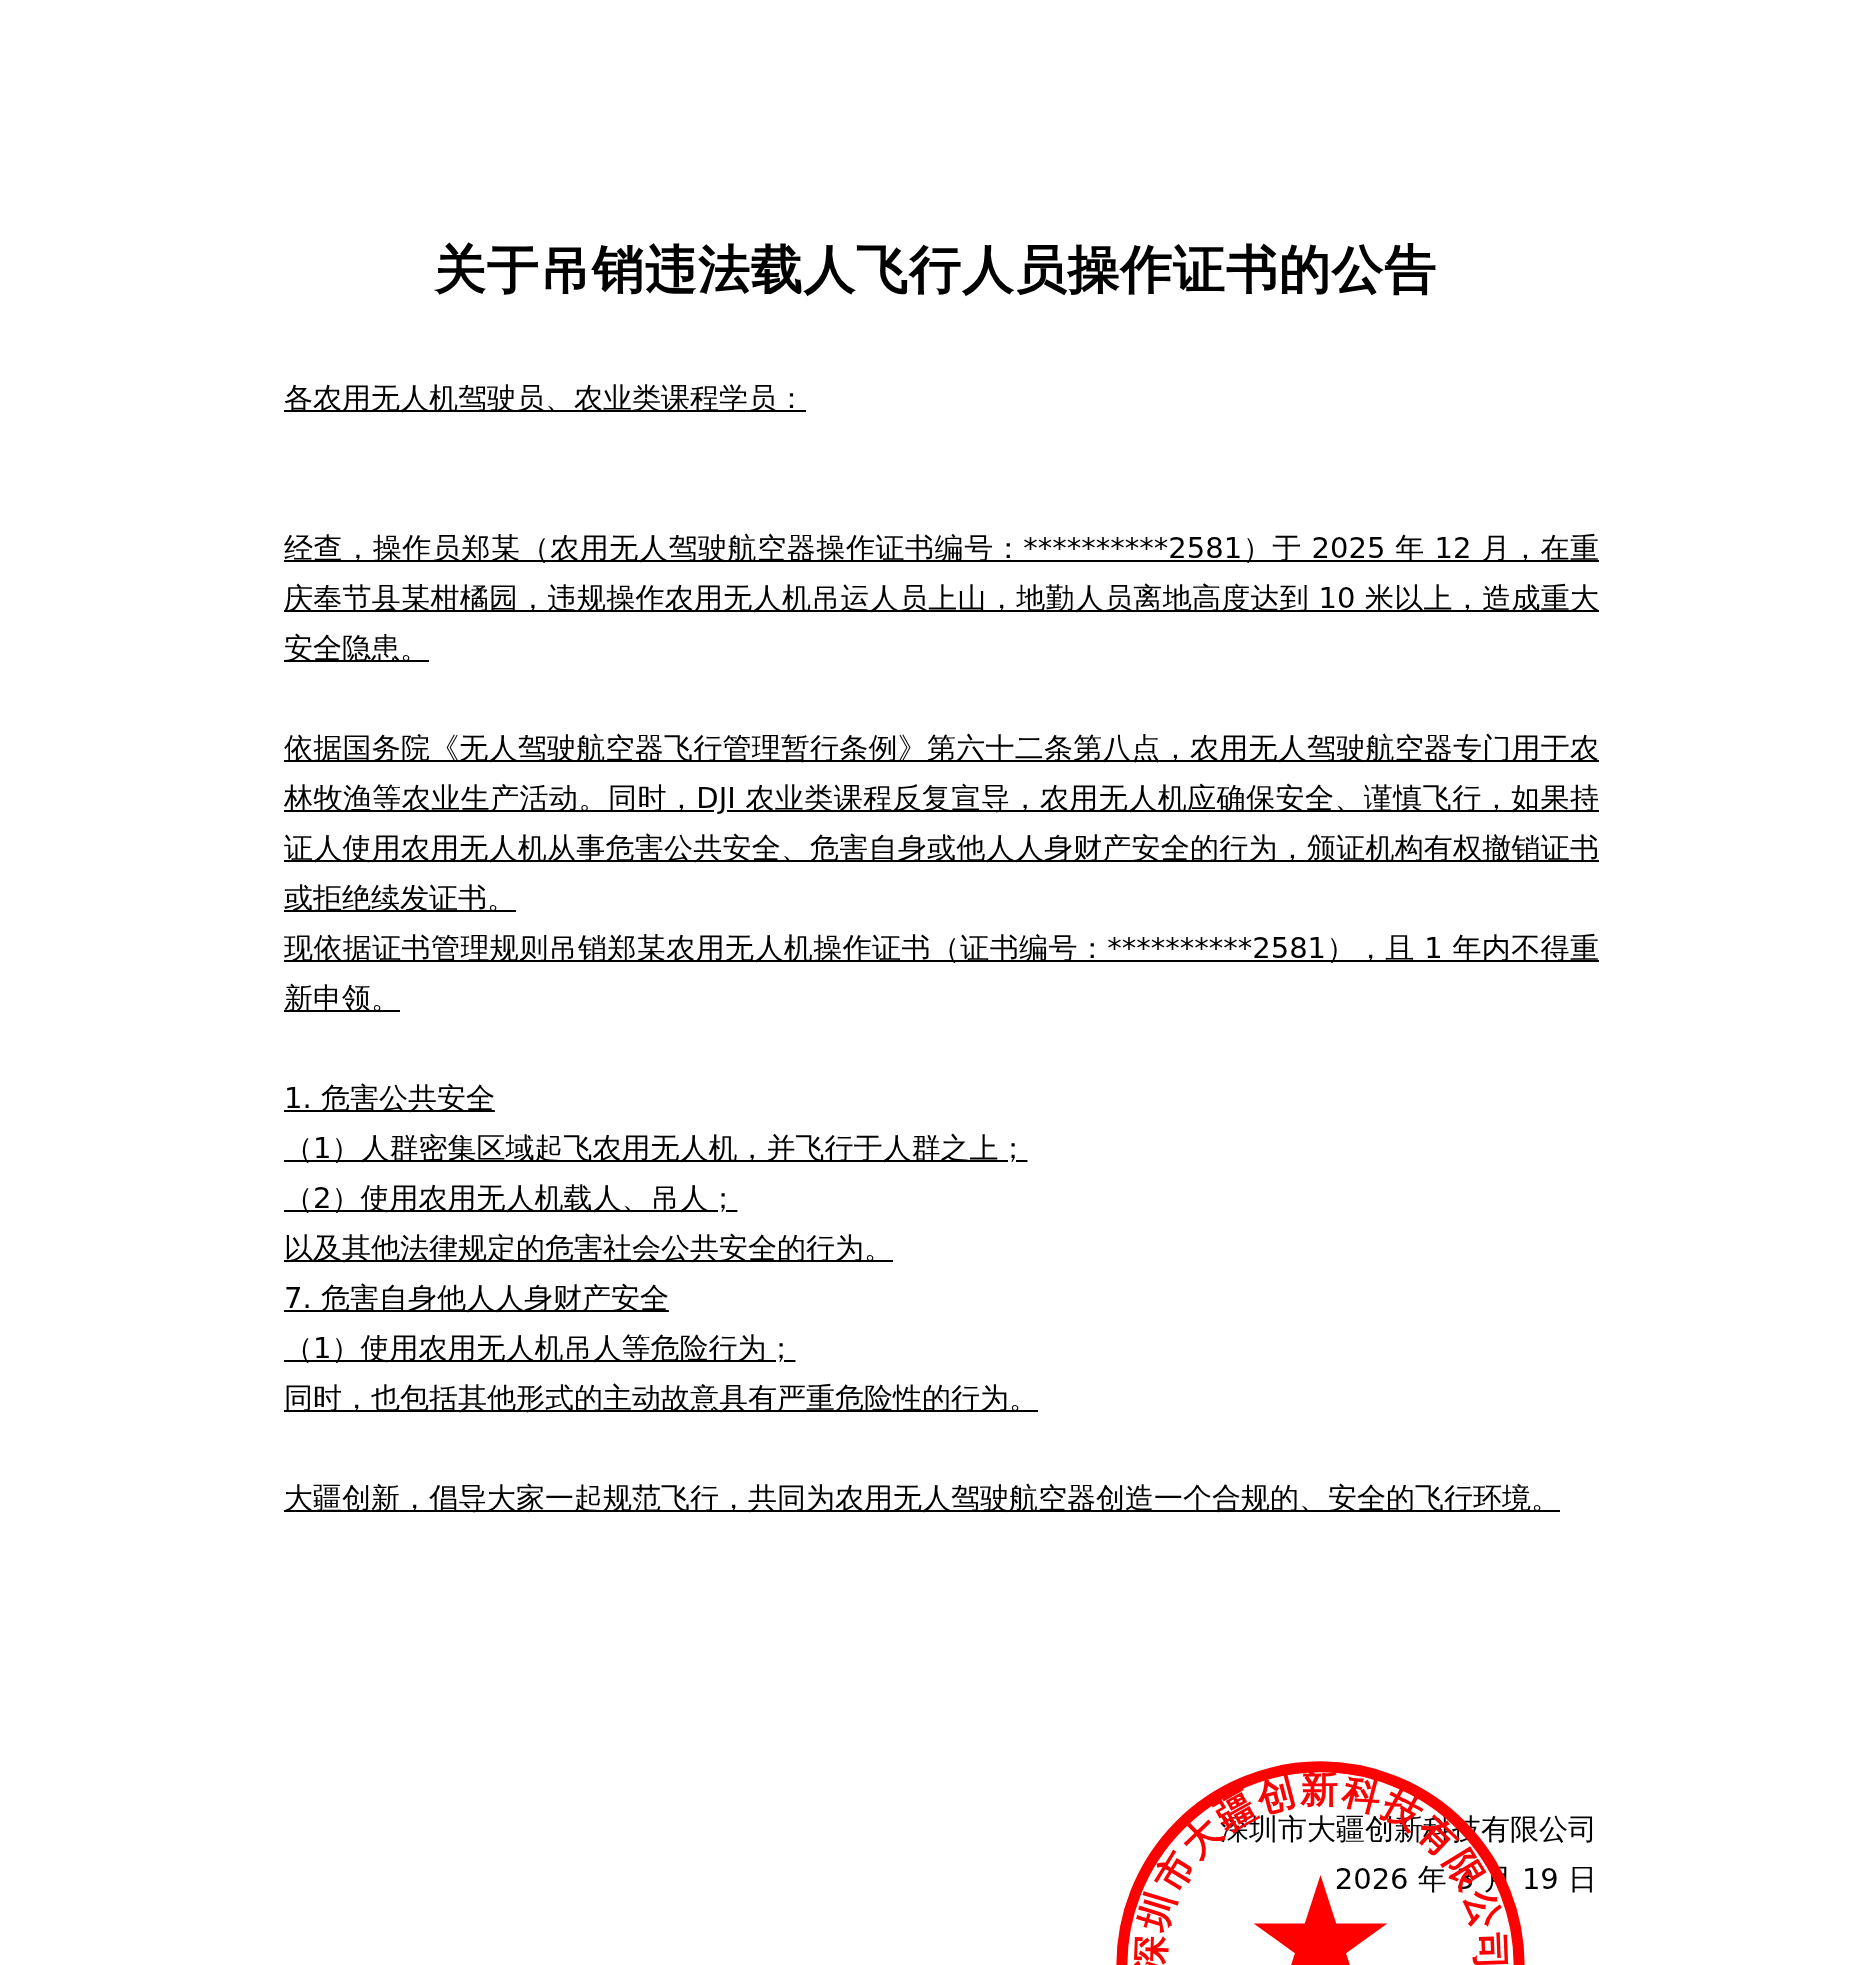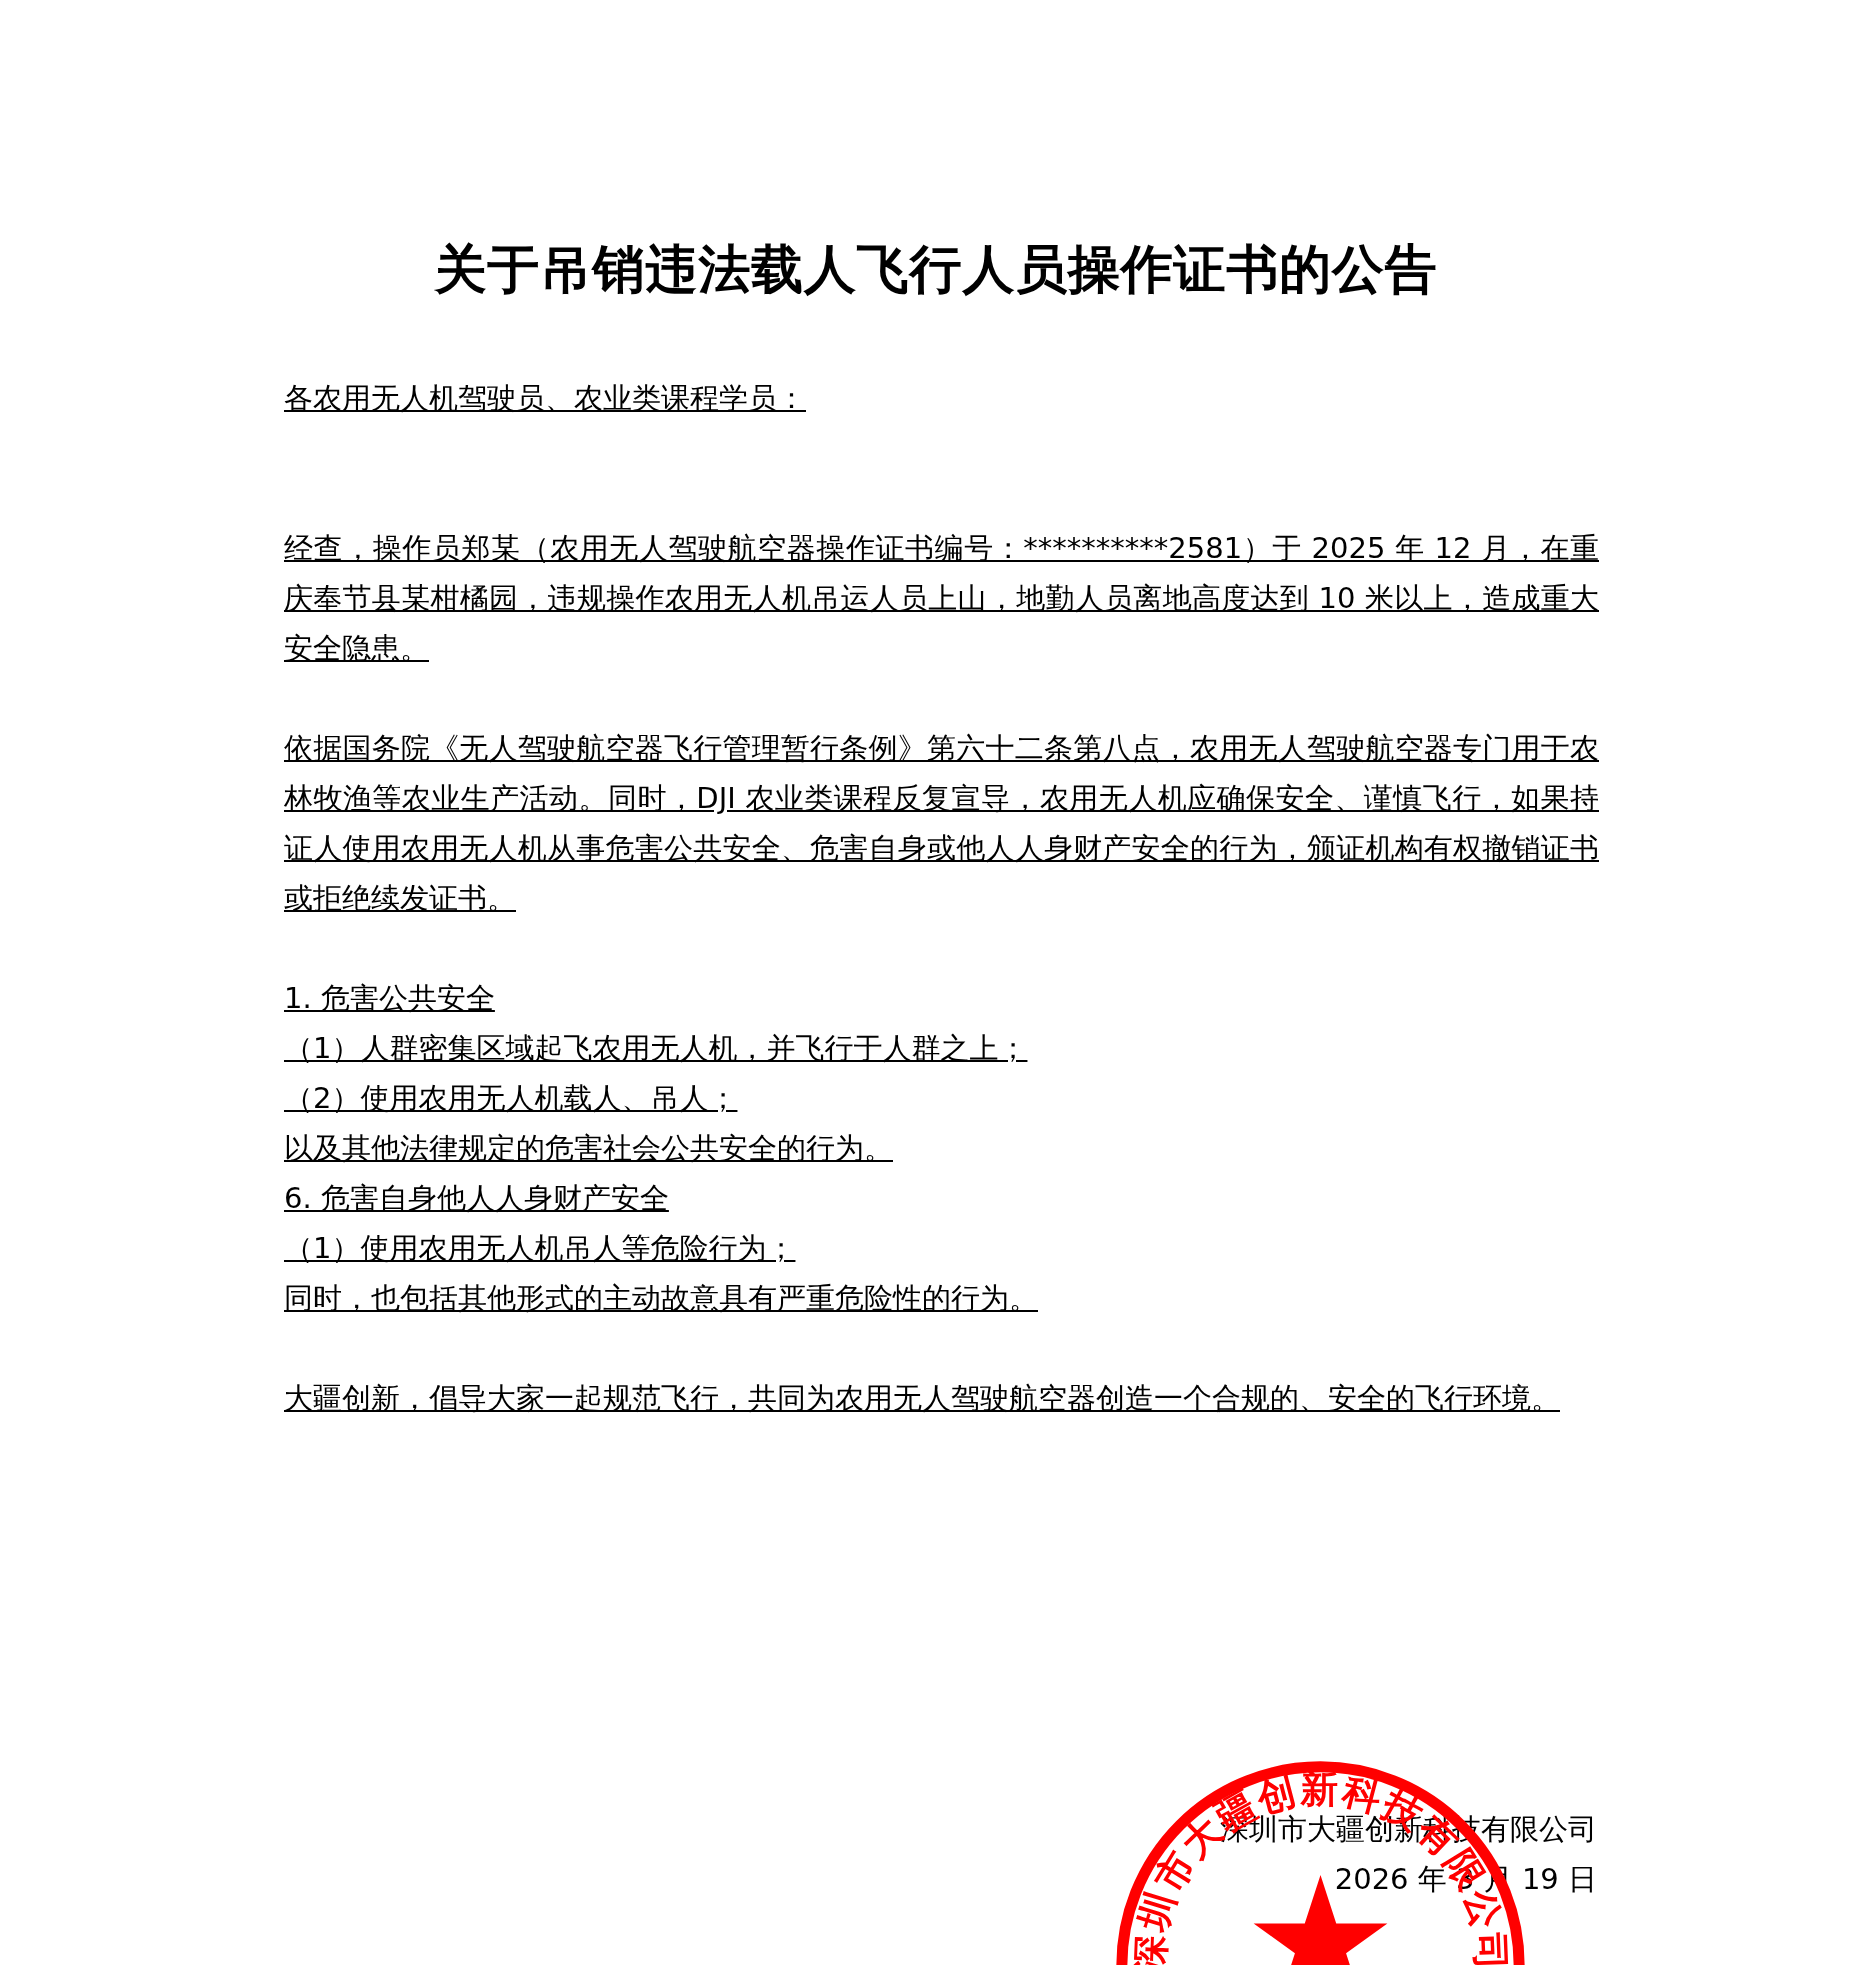--- a/index.html
+++ b/index.html
@@ -38,28 +38,29 @@
 
   <div class="title">关于吊销违法载人飞行人员操作证书的公告</div>
 
   <div class="body">
     <p class="para">各农用无人机驾驶员、农业类课程学员：</p>
     <div class="gap"></div>
     <div class="gap"></div>
     <p class="para">经查，操作员郑某（农用无人驾驶航空器操作证书编号：**********2581）于 2025 年 12 月，在重庆奉节县某柑橘园，违规操作农用无人机吊运人员上山，地勤人员离地高度达到 10 米以上，造成重大安全隐患。</p>
     <div class="gap"></div>
     <p class="para">依据国务院《无人驾驶航空器飞行管理暂行条例》第六十二条第八点，农用无人驾驶航空器专门用于农林牧渔等农业生产活动。同时，DJI 农业类课程反复宣导，农用无人机应确保安全、谨慎飞行，如果持证人使用农用无人机从事危害公共安全、危害自身或他人人身财产安全的行为，颁证机构有权撤销证书或拒绝续发证书。</p>
+    <p class="para">现依据证书管理规则吊销郑某农用无人机操作证书（证书编号：**********2581），且 1 年内不得重新申领。</p>
     <div class="gap"></div>
 
     <p class="para">1.  危害公共安全</p>
     <p class="para indent-item">（1）人群密集区域起飞农用无人机，并飞行于人群之上；</p>
     <p class="para indent-item">（2）使用农用无人机载人、吊人；</p>
     <p class="para">以及其他法律规定的危害社会公共安全的行为。</p>
 
-    <p class="para">6.  危害自身他人人身财产安全</p>
+    <p class="para">7.  危害自身他人人身财产安全</p>
     <p class="para indent-item">（1）使用农用无人机吊人等危险行为；</p>
     <p class="para">同时，也包括其他形式的主动故意具有严重危险性的行为。</p>
 
     <div class="gap"></div>
     <p class="para">大疆创新，倡导大家一起规范飞行，共同为农用无人驾驶航空器创造一个合规的、安全的飞行环境。</p>
   </div>
 
   <div class="sign">
     <div>深圳市大疆创新科技有限公司</div>
     <div>2026 年 3 月 19 日</div>

